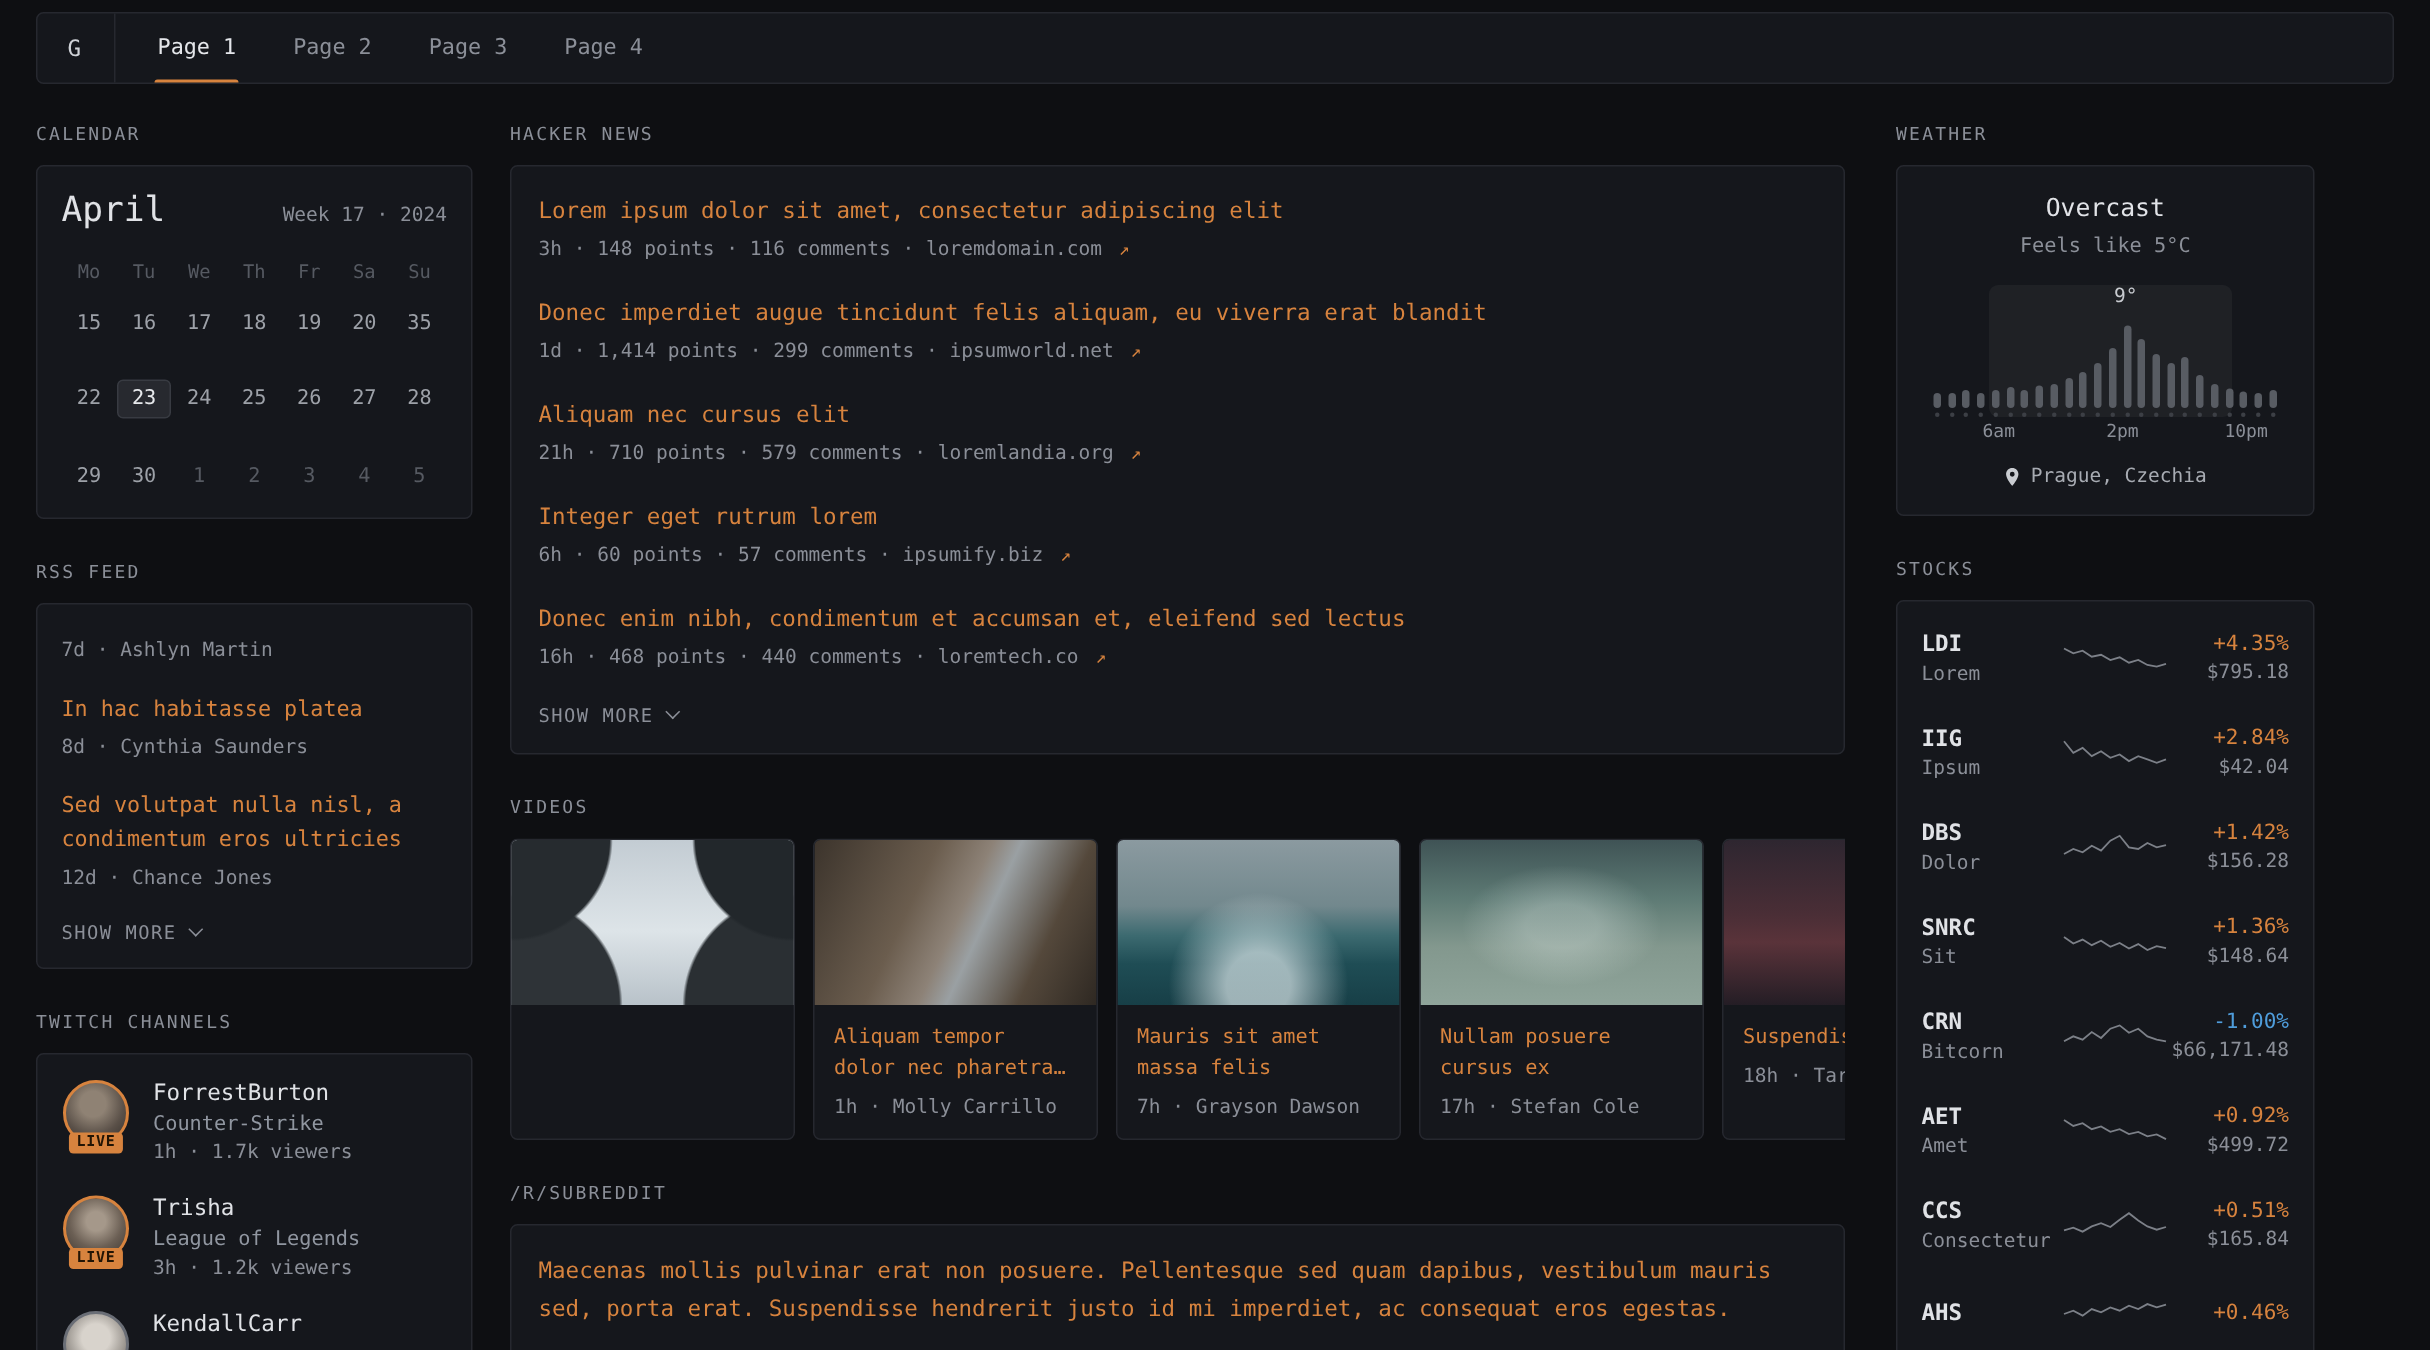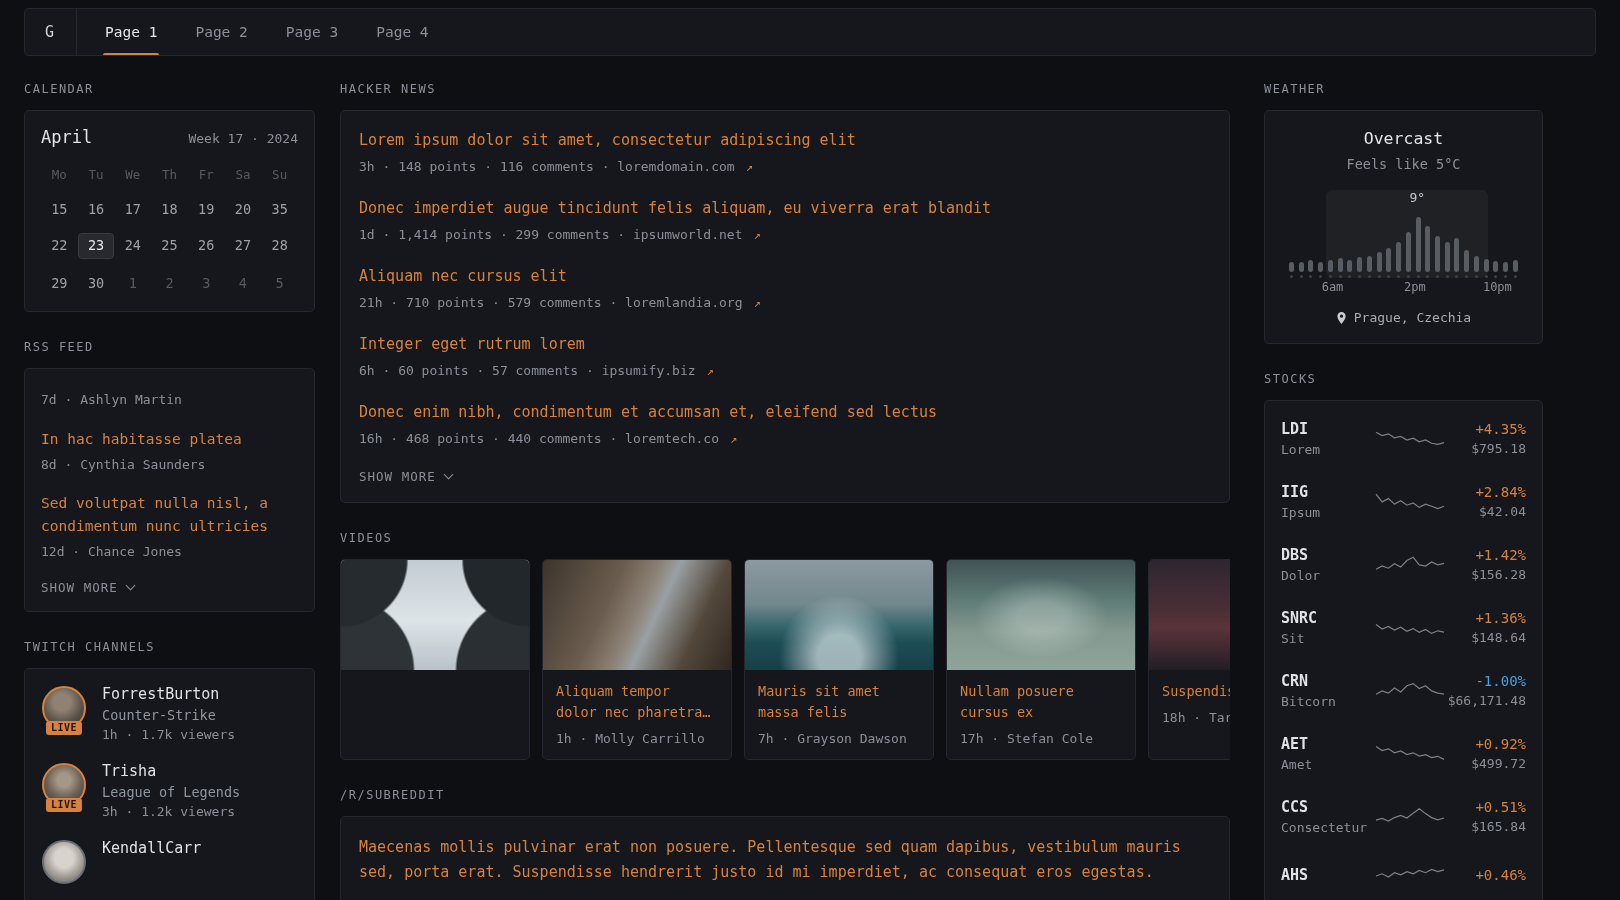--- a/index.html
+++ b/index.html
@@ -36,24 +36,24 @@
   .widget{margin-bottom:28px;}
   .section-title{
     font-size:12px;letter-spacing:1.5px;color:#8b8f98;margin-bottom:14px;
   }
   .panel{
     background:#15171c;border:1px solid #26282f;border-radius:5px;
     padding:16px;box-sizing:border-box;
   }
   
   .cal-header{display:flex;justify-content:space-between;align-items:baseline;}
-  .cal-month{font-size:17px;color:#e0e2e6;}
+  .cal-month{font-size:23px;color:#e0e2e6;}
   .cal-week{font-size:13px;color:#8b8f98;}
   .cal-grid{
-    display:grid;grid-template-columns:repeat(7,1fr);row-gap:12px;
+    display:grid;grid-template-columns:repeat(7,1fr);row-gap:26px;
     margin-top:16px;text-align:center;
   }
   .cal-cell{height:24px;line-height:24px;font-size:13.5px;}
   .cal-dow{color:#565a62;font-size:12.5px;}
   .cal-date{color:#9da1a8;border-radius:4px;}
   .cal-date.sel{background:#27292f;border:1px solid #383b42;color:#e6e8eb;line-height:22px;}
   .cal-date.dim{color:#565a62;}
   
   .link{color:#d7833e;text-decoration:none;cursor:pointer;}
   .link.muted{color:#9ba0a8;}
@@ -225,21 +225,21 @@
         <div class="panel">
           <div>
               <div class="feed-item">
                 <div class="meta">7d · Ashlyn Martin</div>
               </div>
               <div class="feed-item">
                 <a class="link title">In hac habitasse platea</a>
                 <div class="meta">8d · Cynthia Saunders</div>
               </div>
               <div class="feed-item">
-                <a class="link title">Sed volutpat nulla nisl, a condimentum nunc ultricies</a>
+                <a class="link title">Sed volutpat nulla nisl, a condimentum eros ultricies</a>
                 <div class="meta">12d · Chance Jones</div>
               </div>
             </div>
           <div class="show-more">
             <span>SHOW MORE</span>
             <span class="chev"></span>
           </div>
         </div>
       </div>
 

